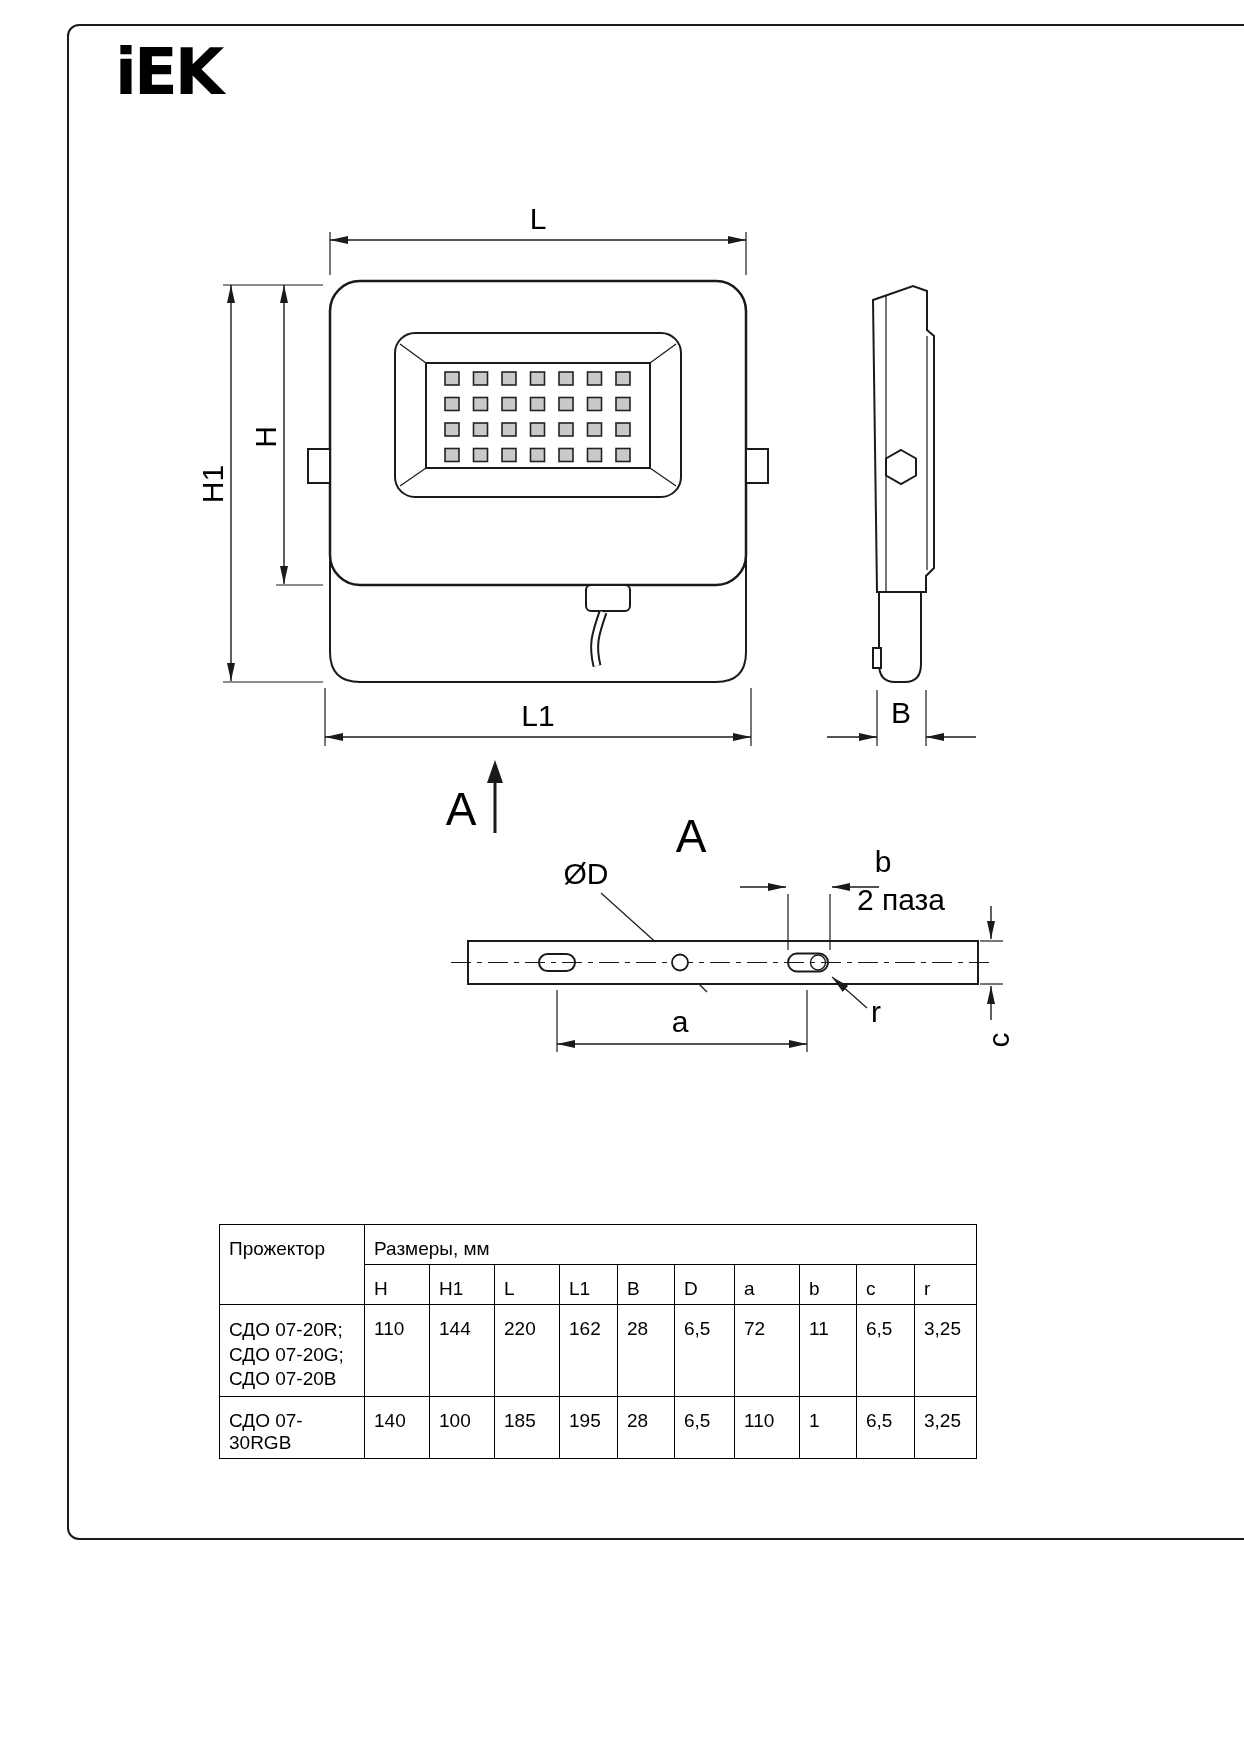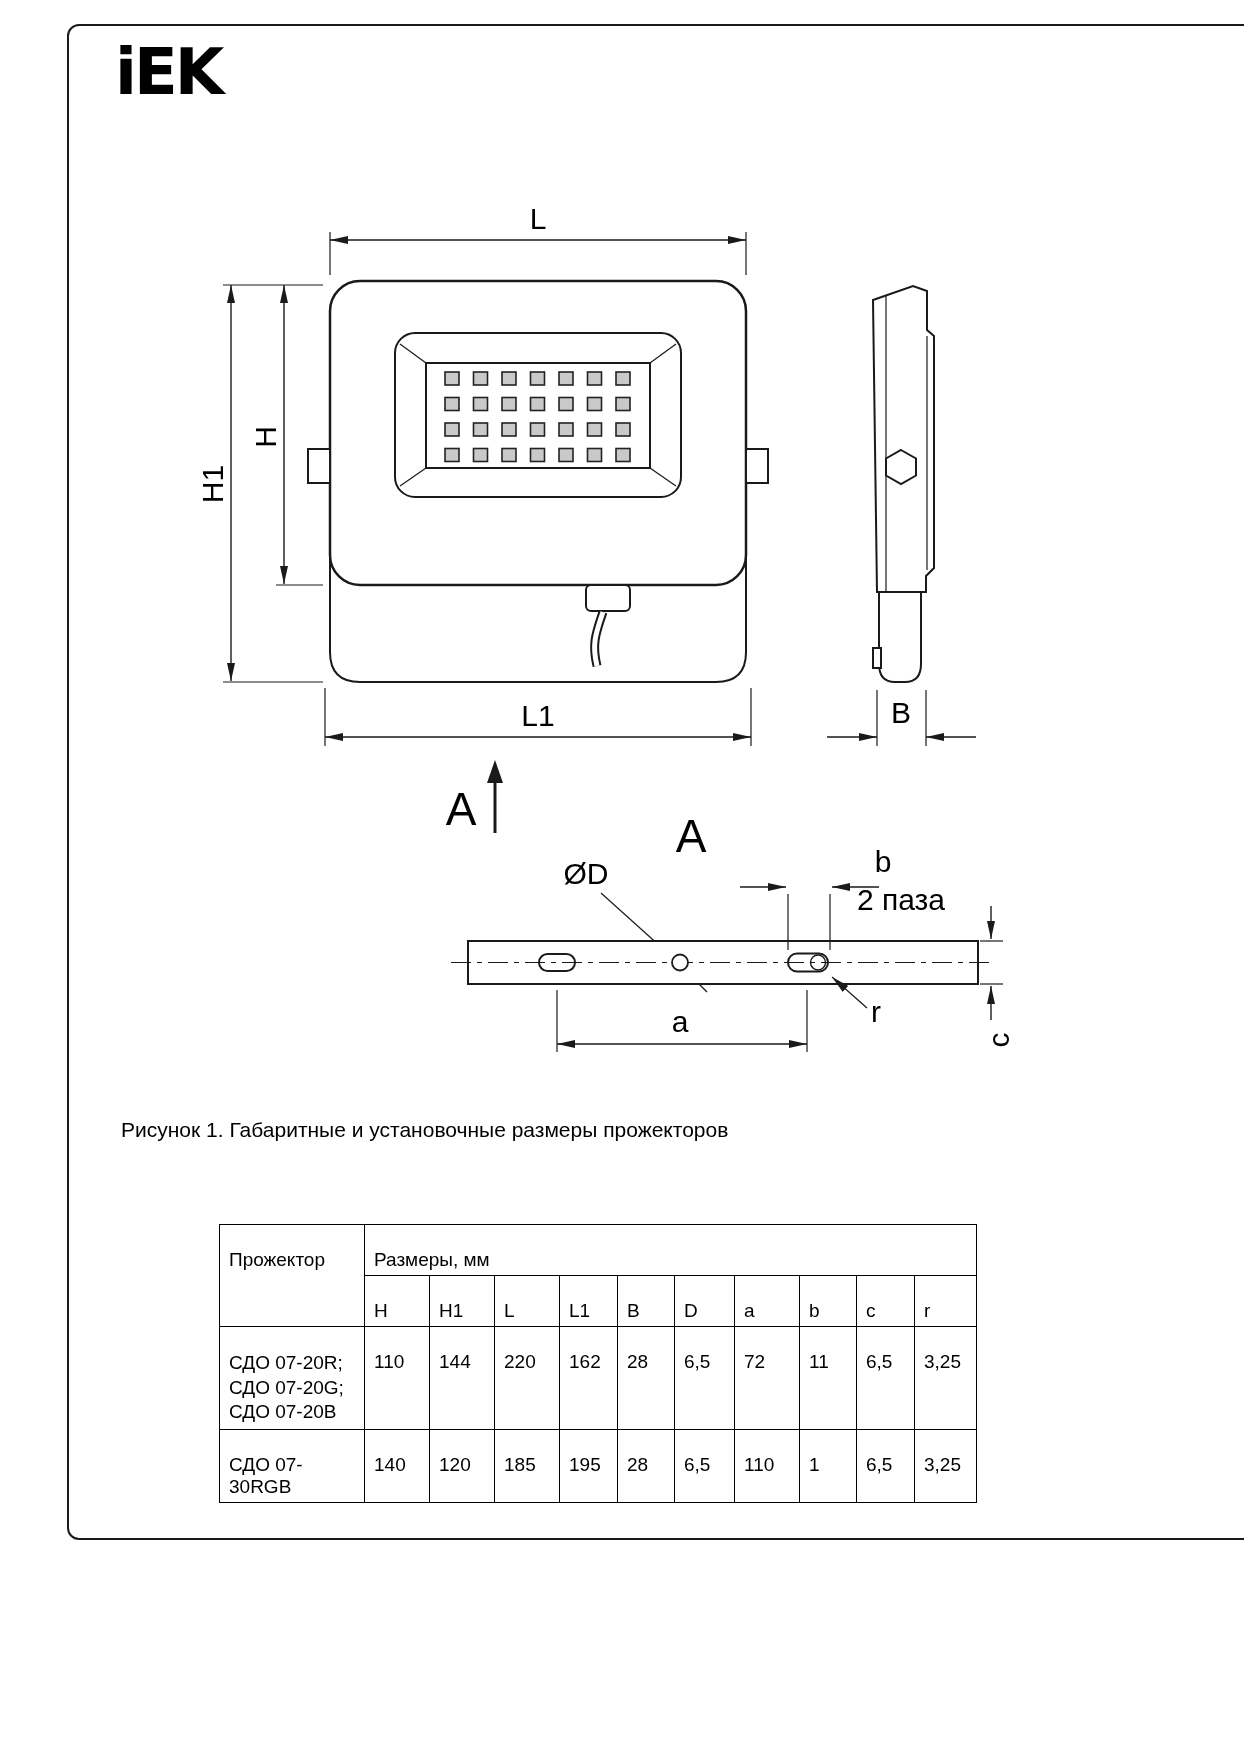--- a/index.html
+++ b/index.html
@@ -36,21 +36,21 @@
 
   .caption { position:absolute; left:78px; top:1118px; font-size:21px; }
 
   .dims-table {
     position:absolute; left:176px; top:1224px;
     border-collapse:collapse; font-size:19px;
   }
   .dims-table th, .dims-table td {
     border:1.5px solid #000;
     font-weight:normal; text-align:left; vertical-align:top;
-    padding:24px 5px 4px 9px;
+    padding:13px 5px 4px 9px;
   }
   .dims-table .hrow td { height:40px; }
   .dims-table .r1 td { height:84px; }
   .dims-table .r2 td { height:40px; }
   .name-line { display:block; line-height:1.3; }
 </style>
 </head>
 <body>
 
 <div class="page">
@@ -201,21 +201,20 @@
       <line class="thin" x1="824" y1="1008" x2="789" y2="977" marker-end="url(#ah)"></line>
       <text class="dim" x="833" y="1022" text-anchor="middle">r</text>
 
       <line class="thin" x1="514" y1="990" x2="514" y2="1052"></line>
       <line class="thin" x1="764" y1="990" x2="764" y2="1052"></line>
       <line class="dimline" x1="514" y1="1044" x2="764" y2="1044" marker-start="url(#ah)" marker-end="url(#ah)"></line>
       <text class="dim" x="637" y="1032" text-anchor="middle">a</text>
     </g>
   </svg>
 
-  <div class="caption">Рисунок 1. Габаритные и установочные размеры прожекторов</div>
 
   <table class="dims-table">
     <colgroup>
       <col style="width:145px">
         <col style="width:65px">
         <col style="width:65px">
       <col style="width:65px">
         <col style="width:58px">
         <col style="width:57px">
       <col style="width:60px">
@@ -254,21 +253,21 @@
         <td>28</td>
         <td>6,5</td>
         <td>72</td>
         <td>11</td>
         <td>6,5</td>
         <td>3,25</td>
       </tr>
       <tr class="r2">
         <td>СДО 07-30RGB</td>
         <td>140</td>
-        <td>120</td>
+        <td>100</td>
         <td>185</td>
         <td>195</td>
         <td>28</td>
         <td>6,5</td>
         <td>110</td>
         <td>1</td>
         <td>6,5</td>
         <td>3,25</td>
       </tr>
     </tbody>

